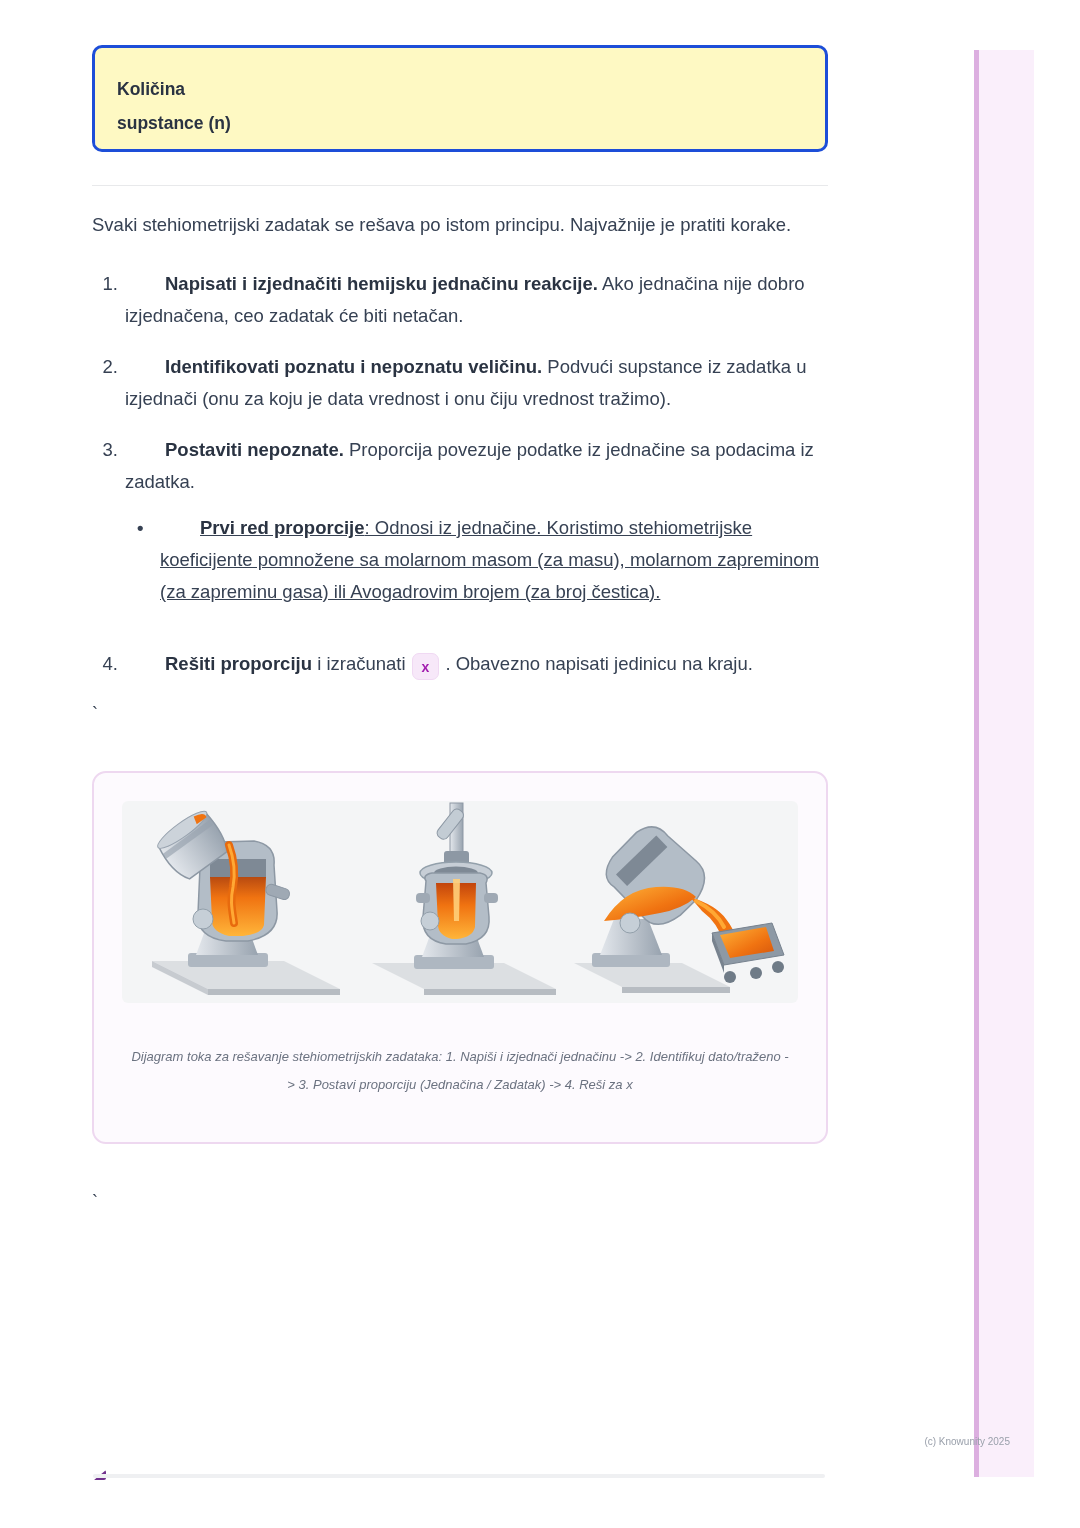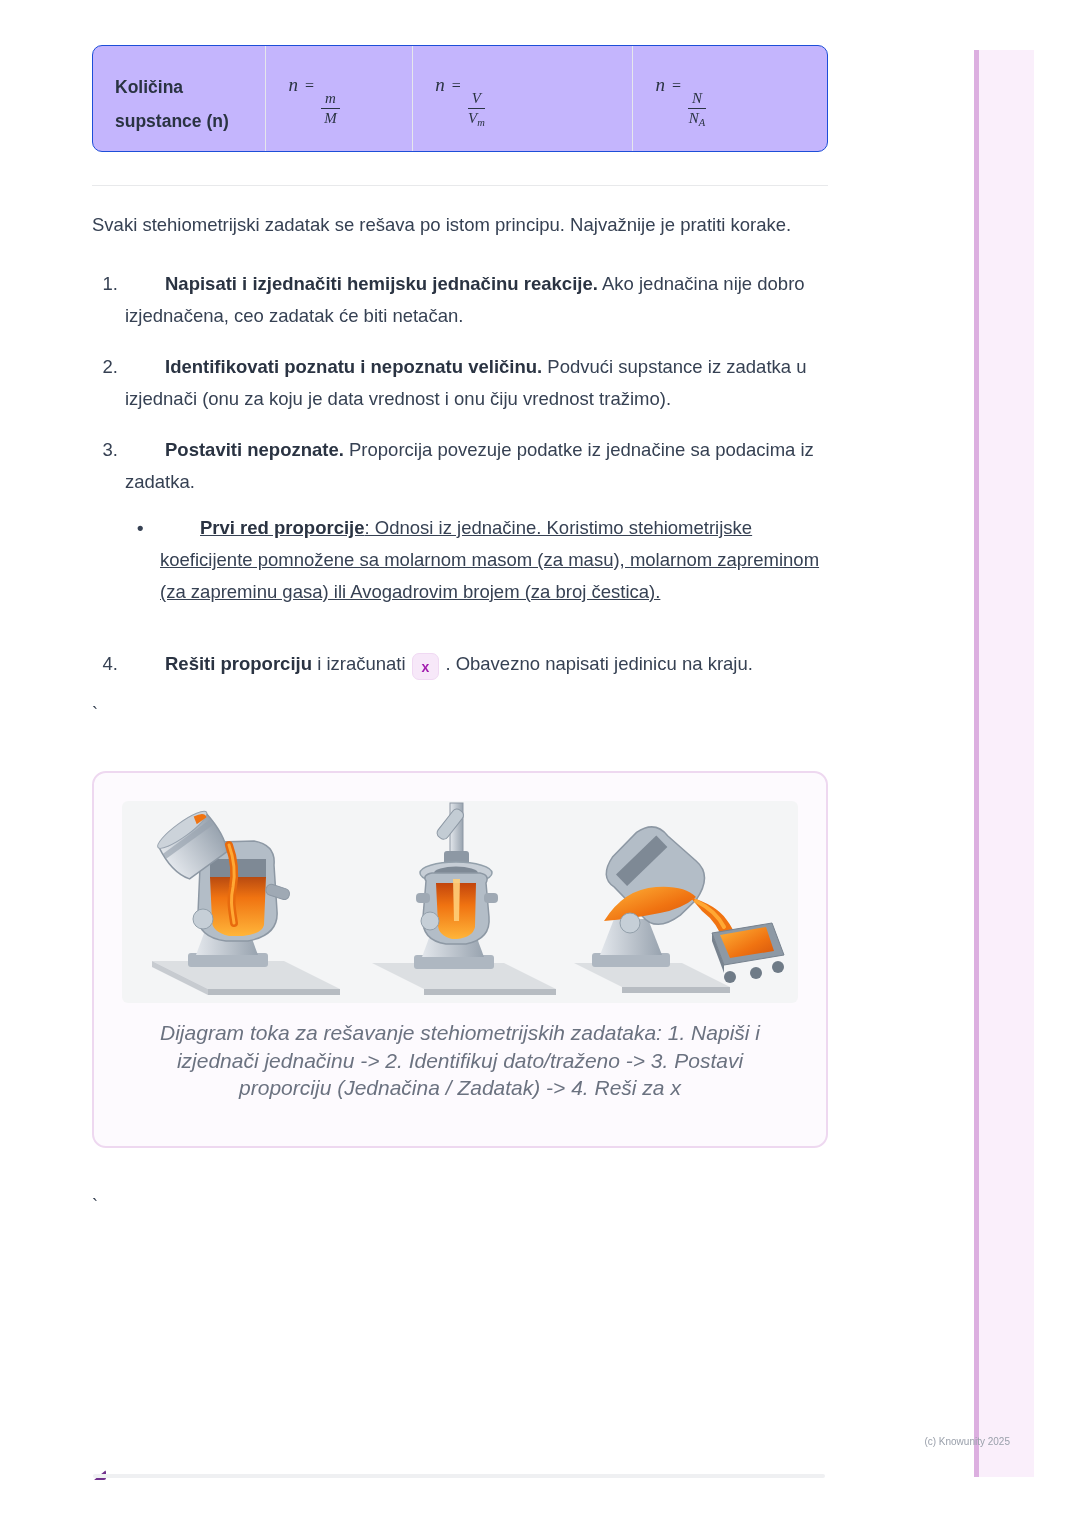--- a/index.html
+++ b/index.html
@@ -4,22 +4,22 @@
 <style>
   html,body { margin:0; padding:0; background:#ffffff; }
   .page {
     position:relative; width:1080px; height:1528px; background:#ffffff;
     overflow:hidden; font-family:"Liberation Sans", sans-serif; color:#364153;
   }
   .content { position:absolute; left:92px; top:45px; width:736px; }
 
   
   .formula-table {
-    display:flex; border:1px solid #1d4ed8; border-radius:10px; background:#c4b5fd;
-    height:107px; box-sizing:border-box; overflow:hidden;
+    display:flex; border:3px solid #1d4ed8; border-radius:10px; background:#fef9c3;
+    height:107px; box-sizing:border-box; overflow:hidden;flex-direction:column;
   }
   .ft-cell { box-sizing:border-box; padding:24px 18px 0 22px; }
   .ft-cell + .ft-cell { border-left:1px solid #e5e7eb; }
   .ft-cell.c1 { width:23.5%; font-weight:bold; font-size:17.5px; line-height:34px; color:#2a3342; }
   .ft-cell.c2 { width:20%; }
   .ft-cell.c3 { width:30%; }
   .ft-cell.c4 { width:26.5%; }
   .formula { font-family:"Liberation Serif", serif; color:#2a3342; white-space:nowrap; padding-top:4px; display:inline-block; }
   .formula .fvar { font-style:italic; font-size:19px; }
   .formula .feq { font-style:normal; font-size:16px; margin:0 7px; }
@@ -62,22 +62,22 @@
     margin:46px 0 0 0; box-sizing:border-box; width:736px;
     background:#fdfafe; border:2px solid #eed8f0; border-radius:14px;
     padding:28px 28px 44px;
   }
   .image-strip {
     background:#f4f5f6; border-radius:6px; height:202px; display:flex;
     align-items:flex-end; justify-content:space-between; padding:0 4px; overflow:hidden;
   }
   .image-strip svg { display:block; }
   figcaption {
-    margin:16px auto 0; width:660px; text-align:center; font-style:italic;
-    font-size:21px; line-height:27.5px; color:#6b7280;
+    margin:40px auto 0; width:660px; text-align:center; font-style:italic;
+    font-size:13px; line-height:27.5px; color:#6b7280;
   }
 
   
   .edge-bar {
     position:absolute; left:974px; top:50px; width:55px; height:1427px;
     background:#faeffb; border-left:5px solid #dcafe0;
   }
 
   .copyright {
     position:absolute; top:1436px; right:70px; font-size:10px; color:#9aa0ab; z-index:3;

